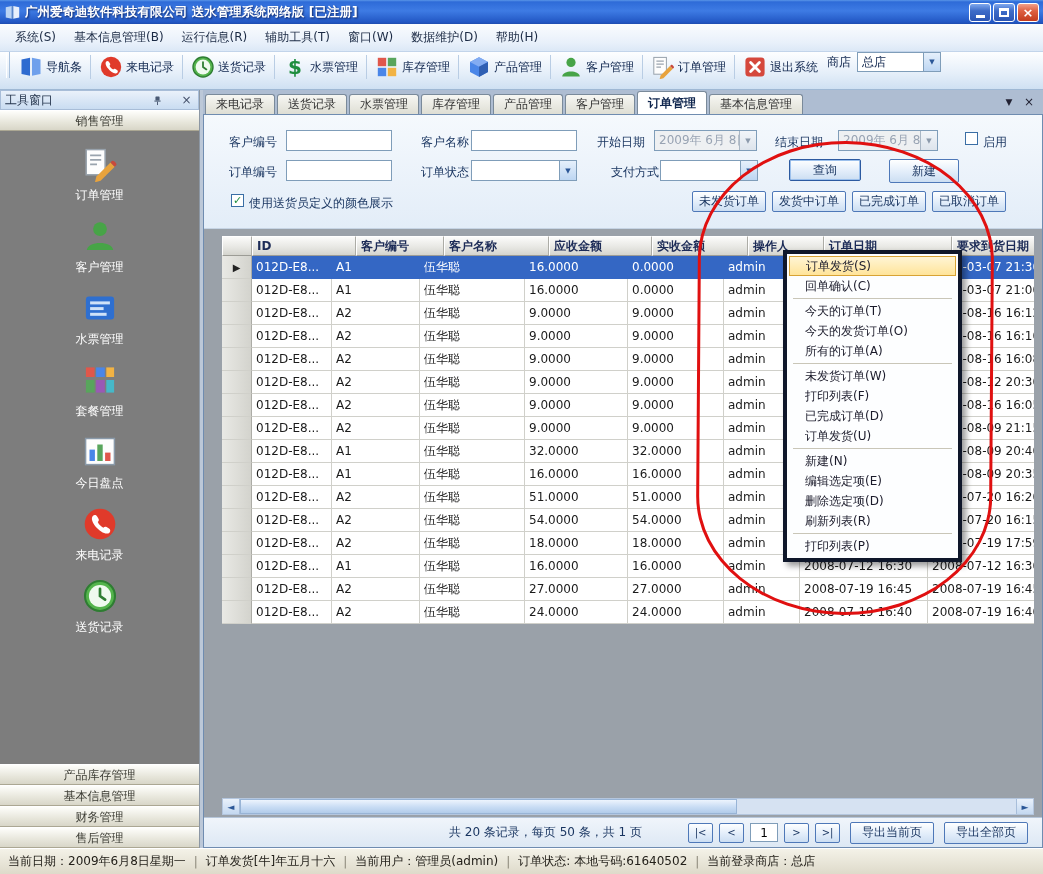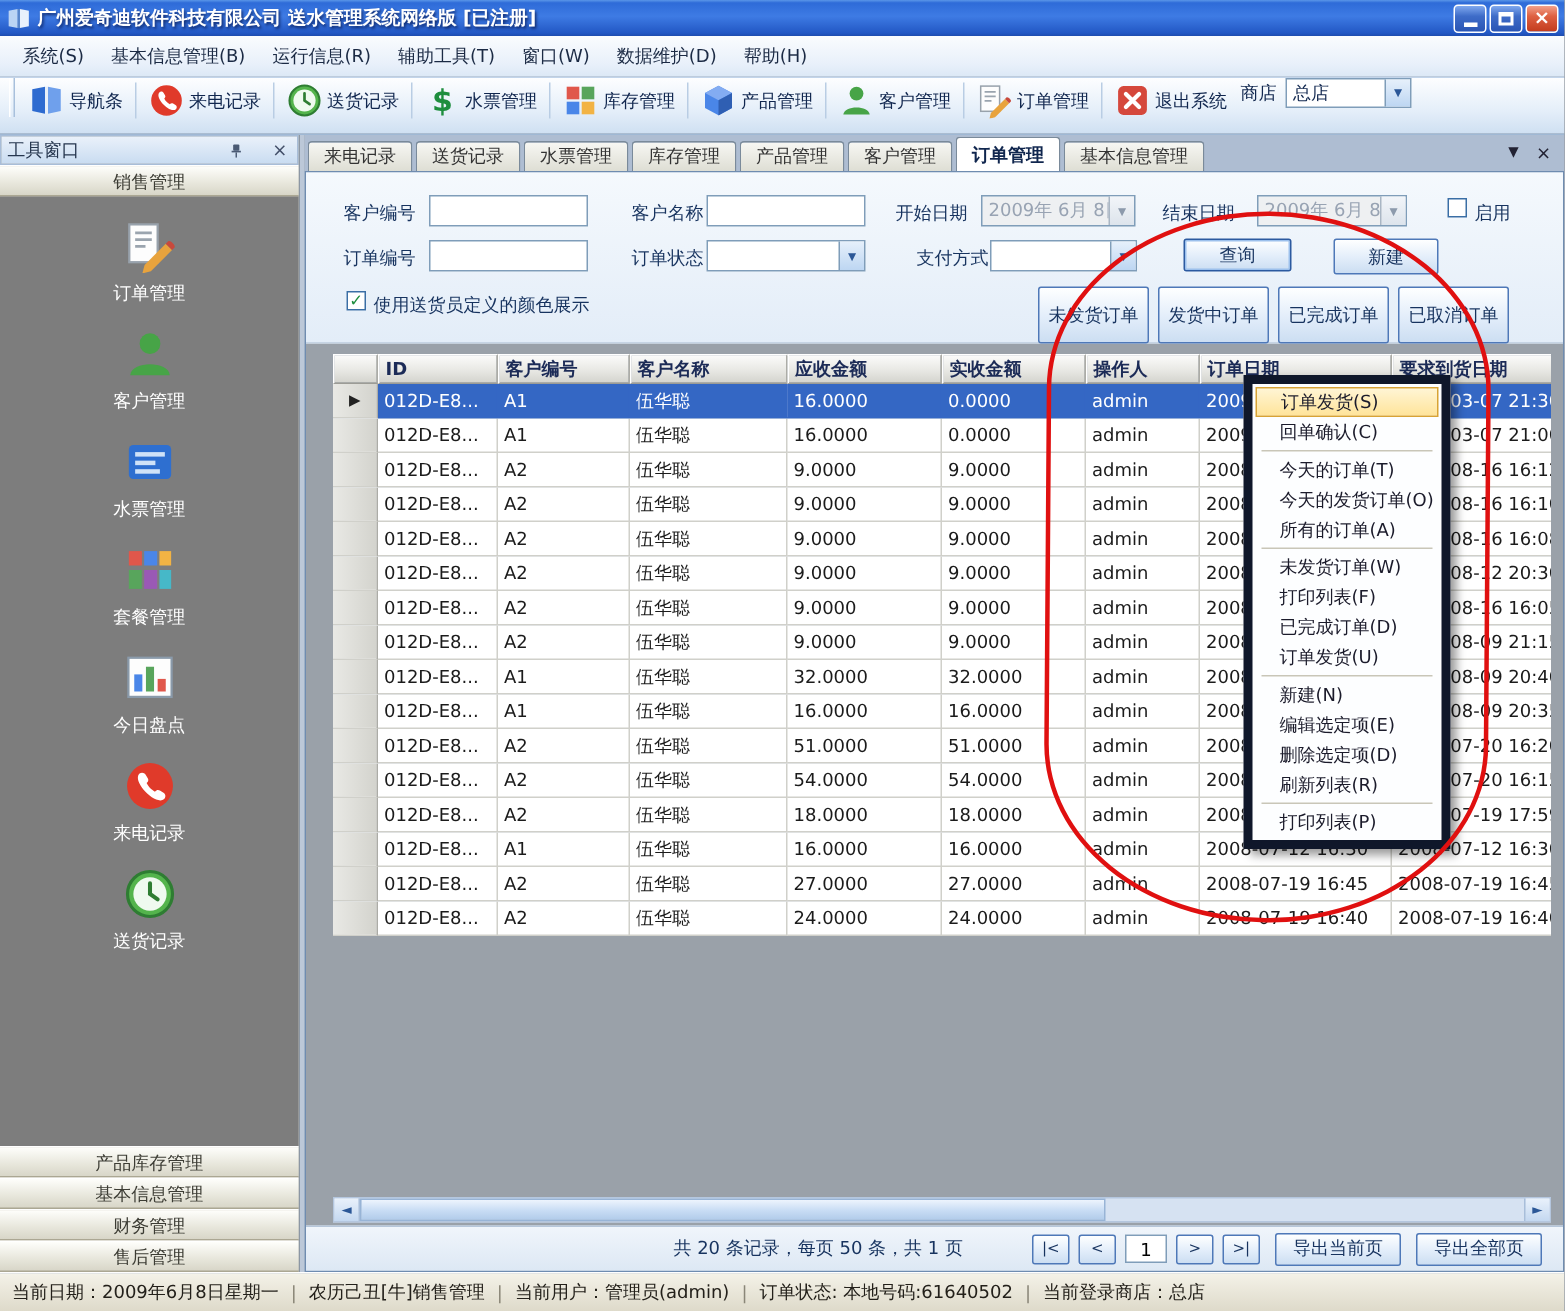--- a/index.html
+++ b/index.html
@@ -63,21 +63,21 @@
   .filter-zone{height:114px;position:relative;background:linear-gradient(180deg,#F5F9FD,#E3EDF8);border-bottom:1px solid #C6D4E4;}
   .flabel{position:absolute;color:#17335F;white-space:nowrap;}
   .ftext{position:absolute;height:21px;border:1px solid #7F9DB9;background:#fff;padding:0 3px;font:12px "DejaVu Sans","Liberation Sans",sans-serif;}
   .fcombo{position:absolute;height:21px;}
   .btn{border:1px solid #4E78B8;border-radius:2px;background:linear-gradient(180deg,#FEFFFF,#E2EDFA 55%,#CCDEF2);color:#17335F;display:flex;align-items:center;justify-content:center;white-space:nowrap;cursor:default;}
   .btn.abs{position:absolute;}
   .btn.focused{border-color:#2C5AA0;box-shadow:0 0 0 1px #9CC0EC inset;}
   .checkbox{position:absolute;width:13px;height:13px;background:#fff;border:1px solid #3A6EA5;display:flex;align-items:center;justify-content:center;font-size:11px;font-weight:bold;color:#1E8E3E;line-height:1;}
   .checkbox.checked::after{content:"✓";}
   .status-btn-group{position:absolute;right:36px;top:76px;display:flex;gap:6px;}
-  .status-btn{width:74px;height:38px;}
+  .status-btn{width:74px;height:21px;}
 
   
   .table-zone{flex:1;background:#9AA1A9;padding:7px 8px 0 18px;display:flex;flex-direction:column;min-height:0;}
   .grid{overflow:hidden;}
   .grid-header{display:flex;height:20px;overflow:hidden;}
   .gh-cell{background:linear-gradient(180deg,#FBFBFA,#E8E8E4 55%,#D4D4CE);border-right:1px solid #ACACA6;border-bottom:1px solid #9C9C96;border-top:1px solid #fff;border-left:1px solid #fff;color:#1C2B57;display:flex;align-items:center;padding:0 4px;font-weight:bold;white-space:nowrap;overflow:hidden;flex:none;}
   .grid-body{overflow:hidden;}
   .grid-row{display:flex;height:23px;background:#fff;overflow:hidden;}
   .cell{border-right:1px solid #D0D0CA;border-bottom:1px solid #D0D0CA;padding:0 4px;display:flex;align-items:center;white-space:nowrap;overflow:hidden;text-overflow:ellipsis;flex:none;}
   .cell.selector{background:linear-gradient(90deg,#E9E9E5,#D3D3CD);border-right:1px solid #ACACA6;padding:0;justify-content:center;font-size:10px;color:#222;}
@@ -92,21 +92,21 @@
   .pagination{height:30px;background:linear-gradient(180deg,#F0F5FB,#DDE8F4);border-top:1px solid #B6C6DA;display:flex;align-items:center;justify-content:flex-end;gap:6px;padding-right:14px;color:#17335F;}
   .pg-summary{margin-right:40px;}
   .pg-btn{width:25px;height:20px;font-size:10px;}
   .pg-input{width:28px;height:19px;border:1px solid #7F9DB9;text-align:center;font:12px "DejaVu Sans","Liberation Sans",sans-serif;}
   .pg-export{width:84px;height:22px;margin-left:4px;}
 
   .statusbar{height:26px;background:linear-gradient(180deg,#F4F2E8,#DEDACA);border-top:1px solid #fff;box-shadow:0 -1px 0 #A8A493;display:flex;align-items:center;gap:8px;padding:0 8px;color:#23201a;white-space:nowrap;overflow:hidden;}
   .sb-sep{color:#8A8678;}
 
   
-  .context-menu{position:absolute;left:783px;top:250px;width:138px;background:#FDFEFF;border:6px solid #0f172a;box-shadow:4px 4px 6px rgba(0,0,0,.4);padding:2px;z-index:40;margin-left:46px;}
+  .context-menu{position:absolute;left:783px;top:250px;width:179px;background:#FDFEFF;border:4px solid #0f172a;box-shadow:4px 4px 6px rgba(0,0,0,.4);padding:2px;z-index:40;}
   .cm-item{height:20px;line-height:20px;padding:0 8px 0 16px;color:#1b1b2b;white-space:nowrap;overflow:hidden;cursor:default;}
   .cm-item.hl{background:linear-gradient(180deg,#FFF5D5,#FFE49A);border:1px solid #D8A335;line-height:18px;}
   .cm-sep{height:1px;background:#C9C6B8;margin:2px 4px;}
   .annotation{position:absolute;left:697px;top:141px;width:296px;height:474px;border:3px solid var(--ann,#E01010);border-radius:150px/120px;transform:rotate(.4deg);z-index:50;pointer-events:none;}
 </style>
 </head>
 <body>
 
 <div class="titlebar">
   <span class="app-icon">
@@ -402,21 +402,21 @@
             <span class="btn status-btn">发货中订单</span>
             <span class="btn status-btn">已完成订单</span>
             <span class="btn status-btn">已取消订单</span>
           </div>
       </div>
 
       <div class="table-zone">
         <div class="grid">
           <div class="grid-header">
               <div class="gh-cell" style="width: 30px;"></div>
-              <div class="gh-cell" style="width: 80px;">ID</div>
+              <div class="gh-cell" style="width: 104px;">ID</div>
               <div class="gh-cell" style="width: 88px;">客户编号</div>
               <div class="gh-cell" style="width: 105px;">客户名称</div>
               <div class="gh-cell" style="width: 103px;">应收金额</div>
               <div class="gh-cell" style="width: 96px;">实收金额</div>
               <div class="gh-cell" style="width: 76px;">操作人</div>
               <div class="gh-cell" style="width: 128px;">订单日期</div>
               <div class="gh-cell" style="width: 200px;">要求到货日期</div>
             </div>
           <div class="grid-body">
               <div class="grid-row selected">
@@ -619,21 +619,21 @@
         <span class="btn pg-export">导出当前页</span>
         <span class="btn pg-export">导出全部页</span>
       </div>
     </div>
   </div>
 </div>
 
 <div class="statusbar">
     <span class="sb-sec">当前日期：2009年6月8日星期一</span>
     <span class="sb-sep">|</span>
-    <span class="sb-sec">农历己丑[牛]销售管理</span>
+    <span class="sb-sec">订单发货[牛]年五月十六</span>
     <span class="sb-sep">|</span>
     <span class="sb-sec">当前用户：管理员(admin)</span>
     <span class="sb-sep">|</span>
     <span class="sb-sec">订单状态: 本地号码:61640502</span>
     <span class="sb-sep">|</span>
     <span class="sb-sec">当前登录商店：总店</span>
   </div>
 
 <div class="context-menu">
     <div class="cm-item hl">订单发货(S)</div>

